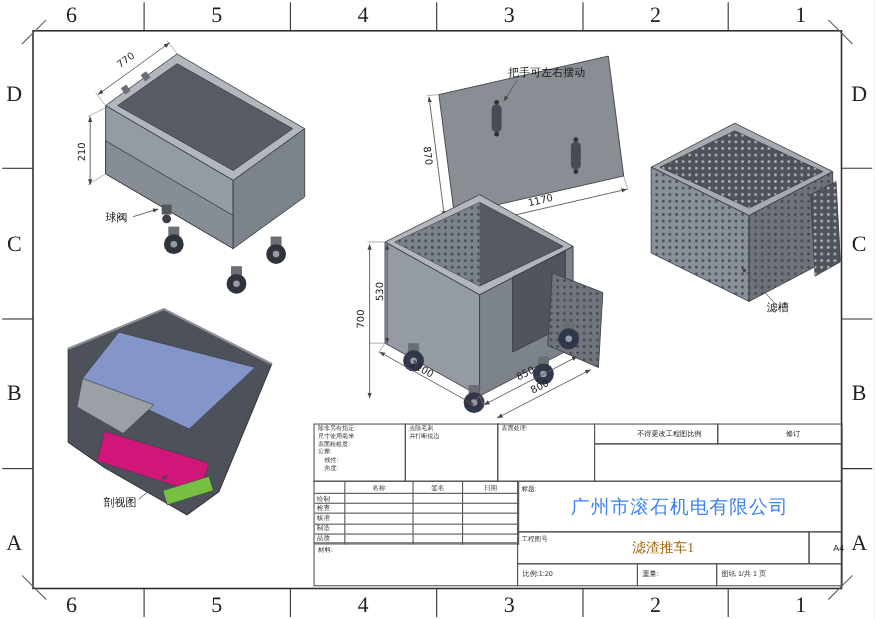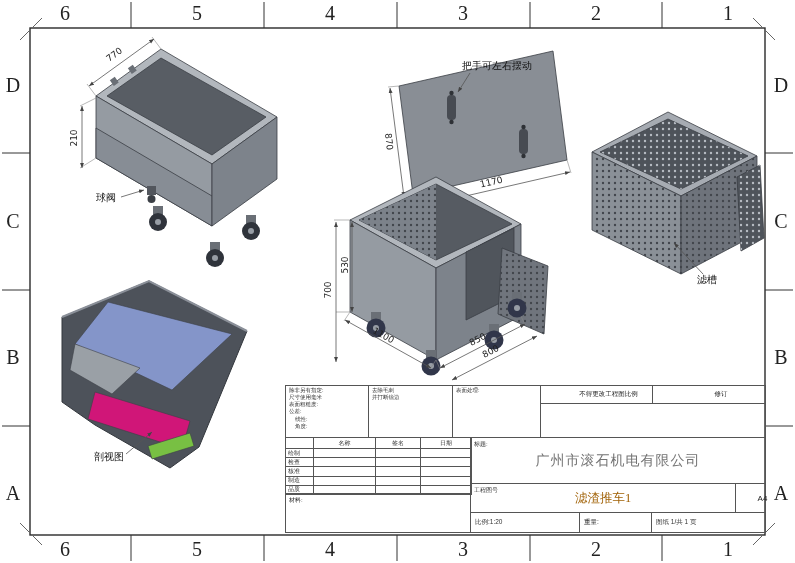--- a/index.html
+++ b/index.html
@@ -20,22 +20,22 @@
   .tiny div{white-space:nowrap;}
   .cap{font-size:6.5px;display:flex;align-items:center;justify-content:center;padding-left:24px;}
   .lab{font-size:6px;color:#333;position:absolute;left:3px;top:2px;}
   .rows-table{position:absolute;left:0;top:52px;width:186px;height:57px;
     display:grid;grid-template-columns:28px 62px 45px 51px;
     grid-template-rows:11px repeat(5,9.2px);
     border-left:1px solid #555;border-top:1px solid #555;box-sizing:border-box;}
   .rows-table>div{border-right:1px solid #555;border-bottom:1px solid #555;
     font-size:6px;display:flex;align-items:center;justify-content:center;color:#333;}
   .rows-table>div.rl{justify-content:flex-start;padding-left:2px;}
-  .company{font-family:"Liberation Serif",serif;font-size:14px;letter-spacing:1px;
-    display:flex;align-items:center;justify-content:center;height:100%;color:#737373;}
+  .company{font-family:"Liberation Serif",serif;font-size:17px;letter-spacing:1px;
+    display:flex;align-items:center;justify-content:center;height:100%;color:#3b82f6;}
   .dwgno{font-family:"Liberation Serif",serif;font-size:12.5px;
     display:flex;align-items:center;justify-content:center;height:100%;color:#a16207;}
   .strip{font-size:6.5px;display:flex;align-items:center;padding-left:4px;color:#333;}
 </style>
 </head>
 <body>
 
 <div class="sheet">
 <svg width="795" height="563" viewBox="0 0 795 563">
   <defs>

